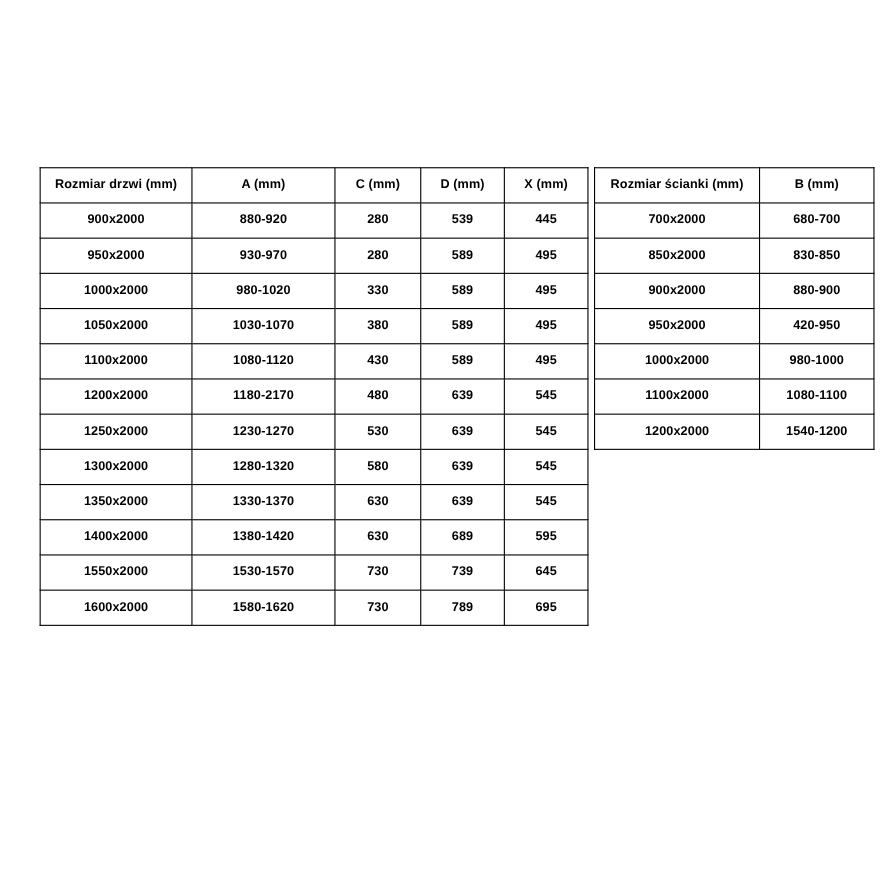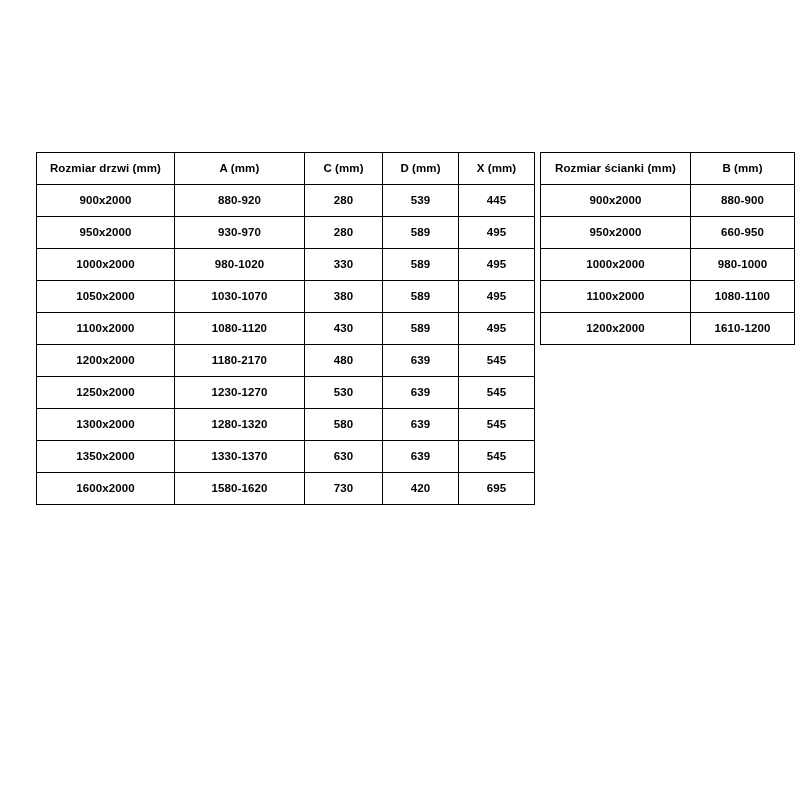--- a/index.html
+++ b/index.html
@@ -145,57 +145,79 @@
           <td>545</td>
         </tr>
         <tr>
           <td>1350x2000</td>
           <td>1330-1370</td>
           <td>630</td>
           <td>639</td>
           <td>545</td>
         </tr>
         <tr>
+          <td>1400x2000</td>
+          <td>1380-1420</td>
+          <td>630</td>
+          <td>689</td>
+          <td>595</td>
+        </tr>
+        <tr>
+          <td>1550x2000</td>
+          <td>1530-1570</td>
+          <td>730</td>
+          <td>739</td>
+          <td>645</td>
+        </tr>
+        <tr>
           <td>1600x2000</td>
           <td>1580-1620</td>
           <td>730</td>
-          <td>420</td>
+          <td>789</td>
           <td>695</td>
         </tr>
       </tbody>
   </table>
 
   <table class="spec" id="wall-table">
     <colgroup>
       <col class="w0">
         <col class="w1">
     </colgroup>
     <thead>
       <tr>
           <th>Rozmiar ścianki (mm)</th>
           <th>B (mm)</th>
         </tr>
     </thead>
     <tbody>
         <tr>
+          <td>700x2000</td>
+          <td>680-700</td>
+        </tr>
+        <tr>
+          <td>850x2000</td>
+          <td>830-850</td>
+        </tr>
+        <tr>
           <td>900x2000</td>
           <td>880-900</td>
         </tr>
         <tr>
           <td>950x2000</td>
-          <td>660-950</td>
+          <td>420-950</td>
         </tr>
         <tr>
           <td>1000x2000</td>
           <td>980-1000</td>
         </tr>
         <tr>
           <td>1100x2000</td>
           <td>1080-1100</td>
         </tr>
         <tr>
           <td>1200x2000</td>
-          <td>1610-1200</td>
+          <td>1540-1200</td>
         </tr>
       </tbody>
   </table>
 
 </div>
 
 </body></html>

